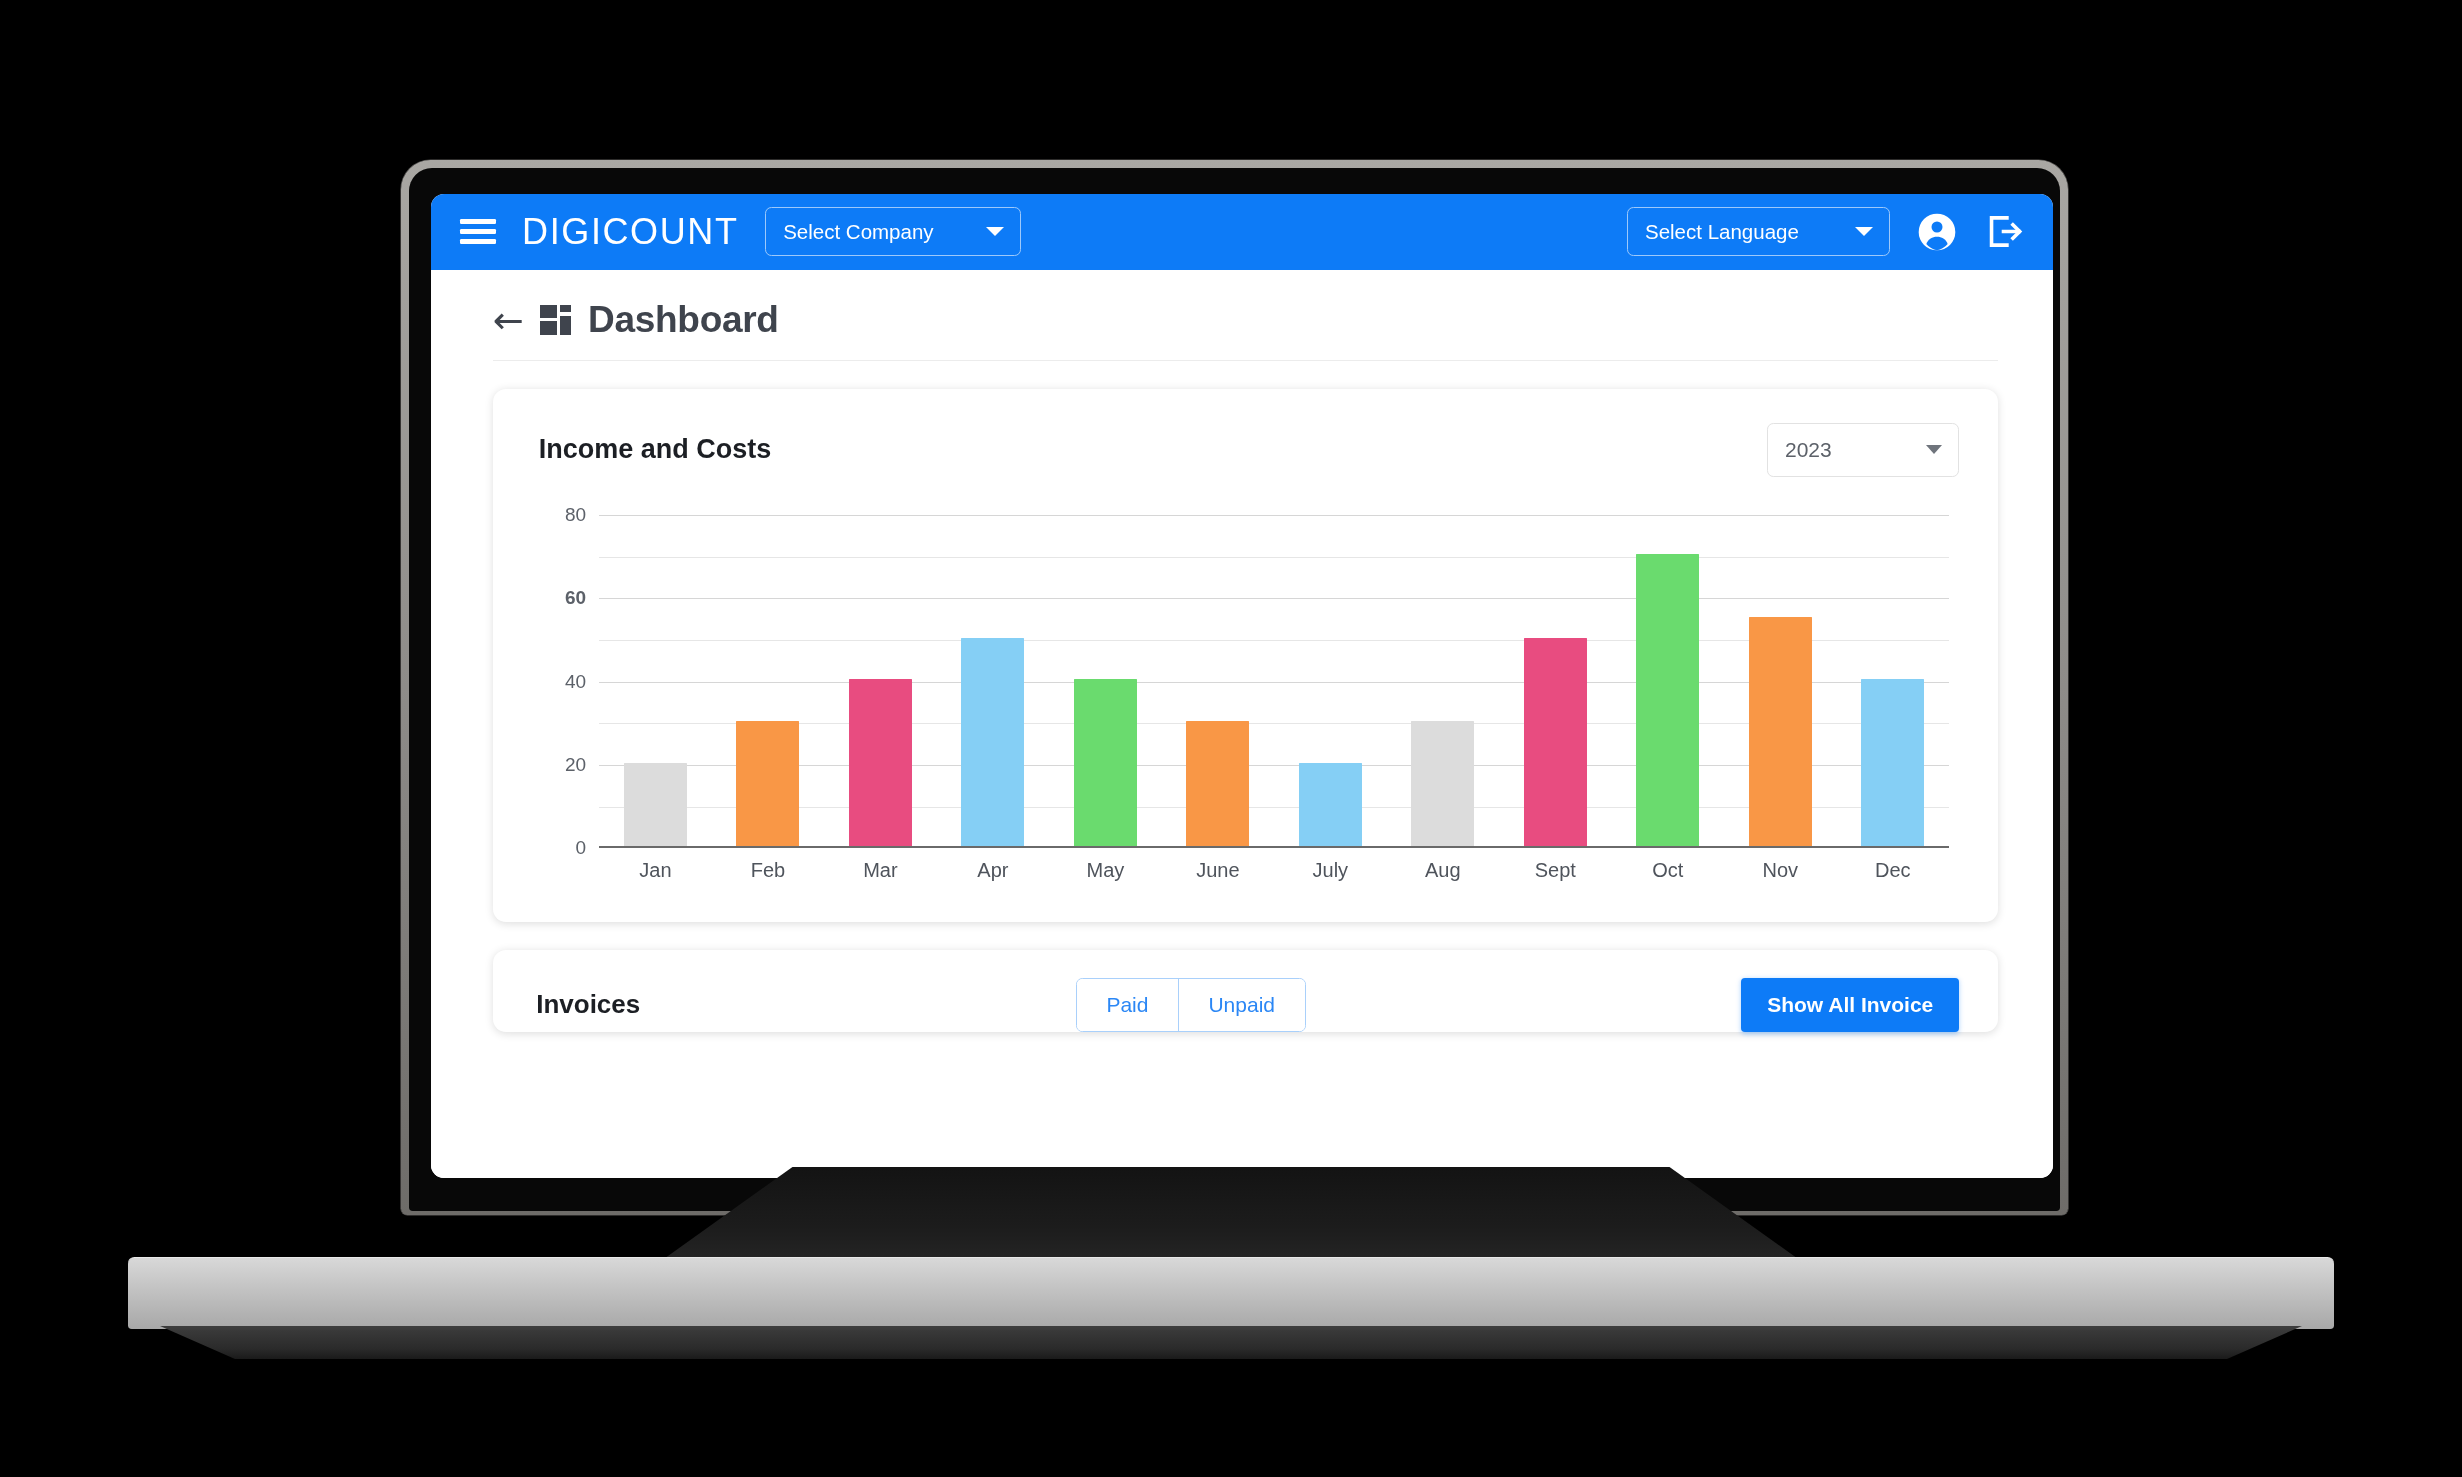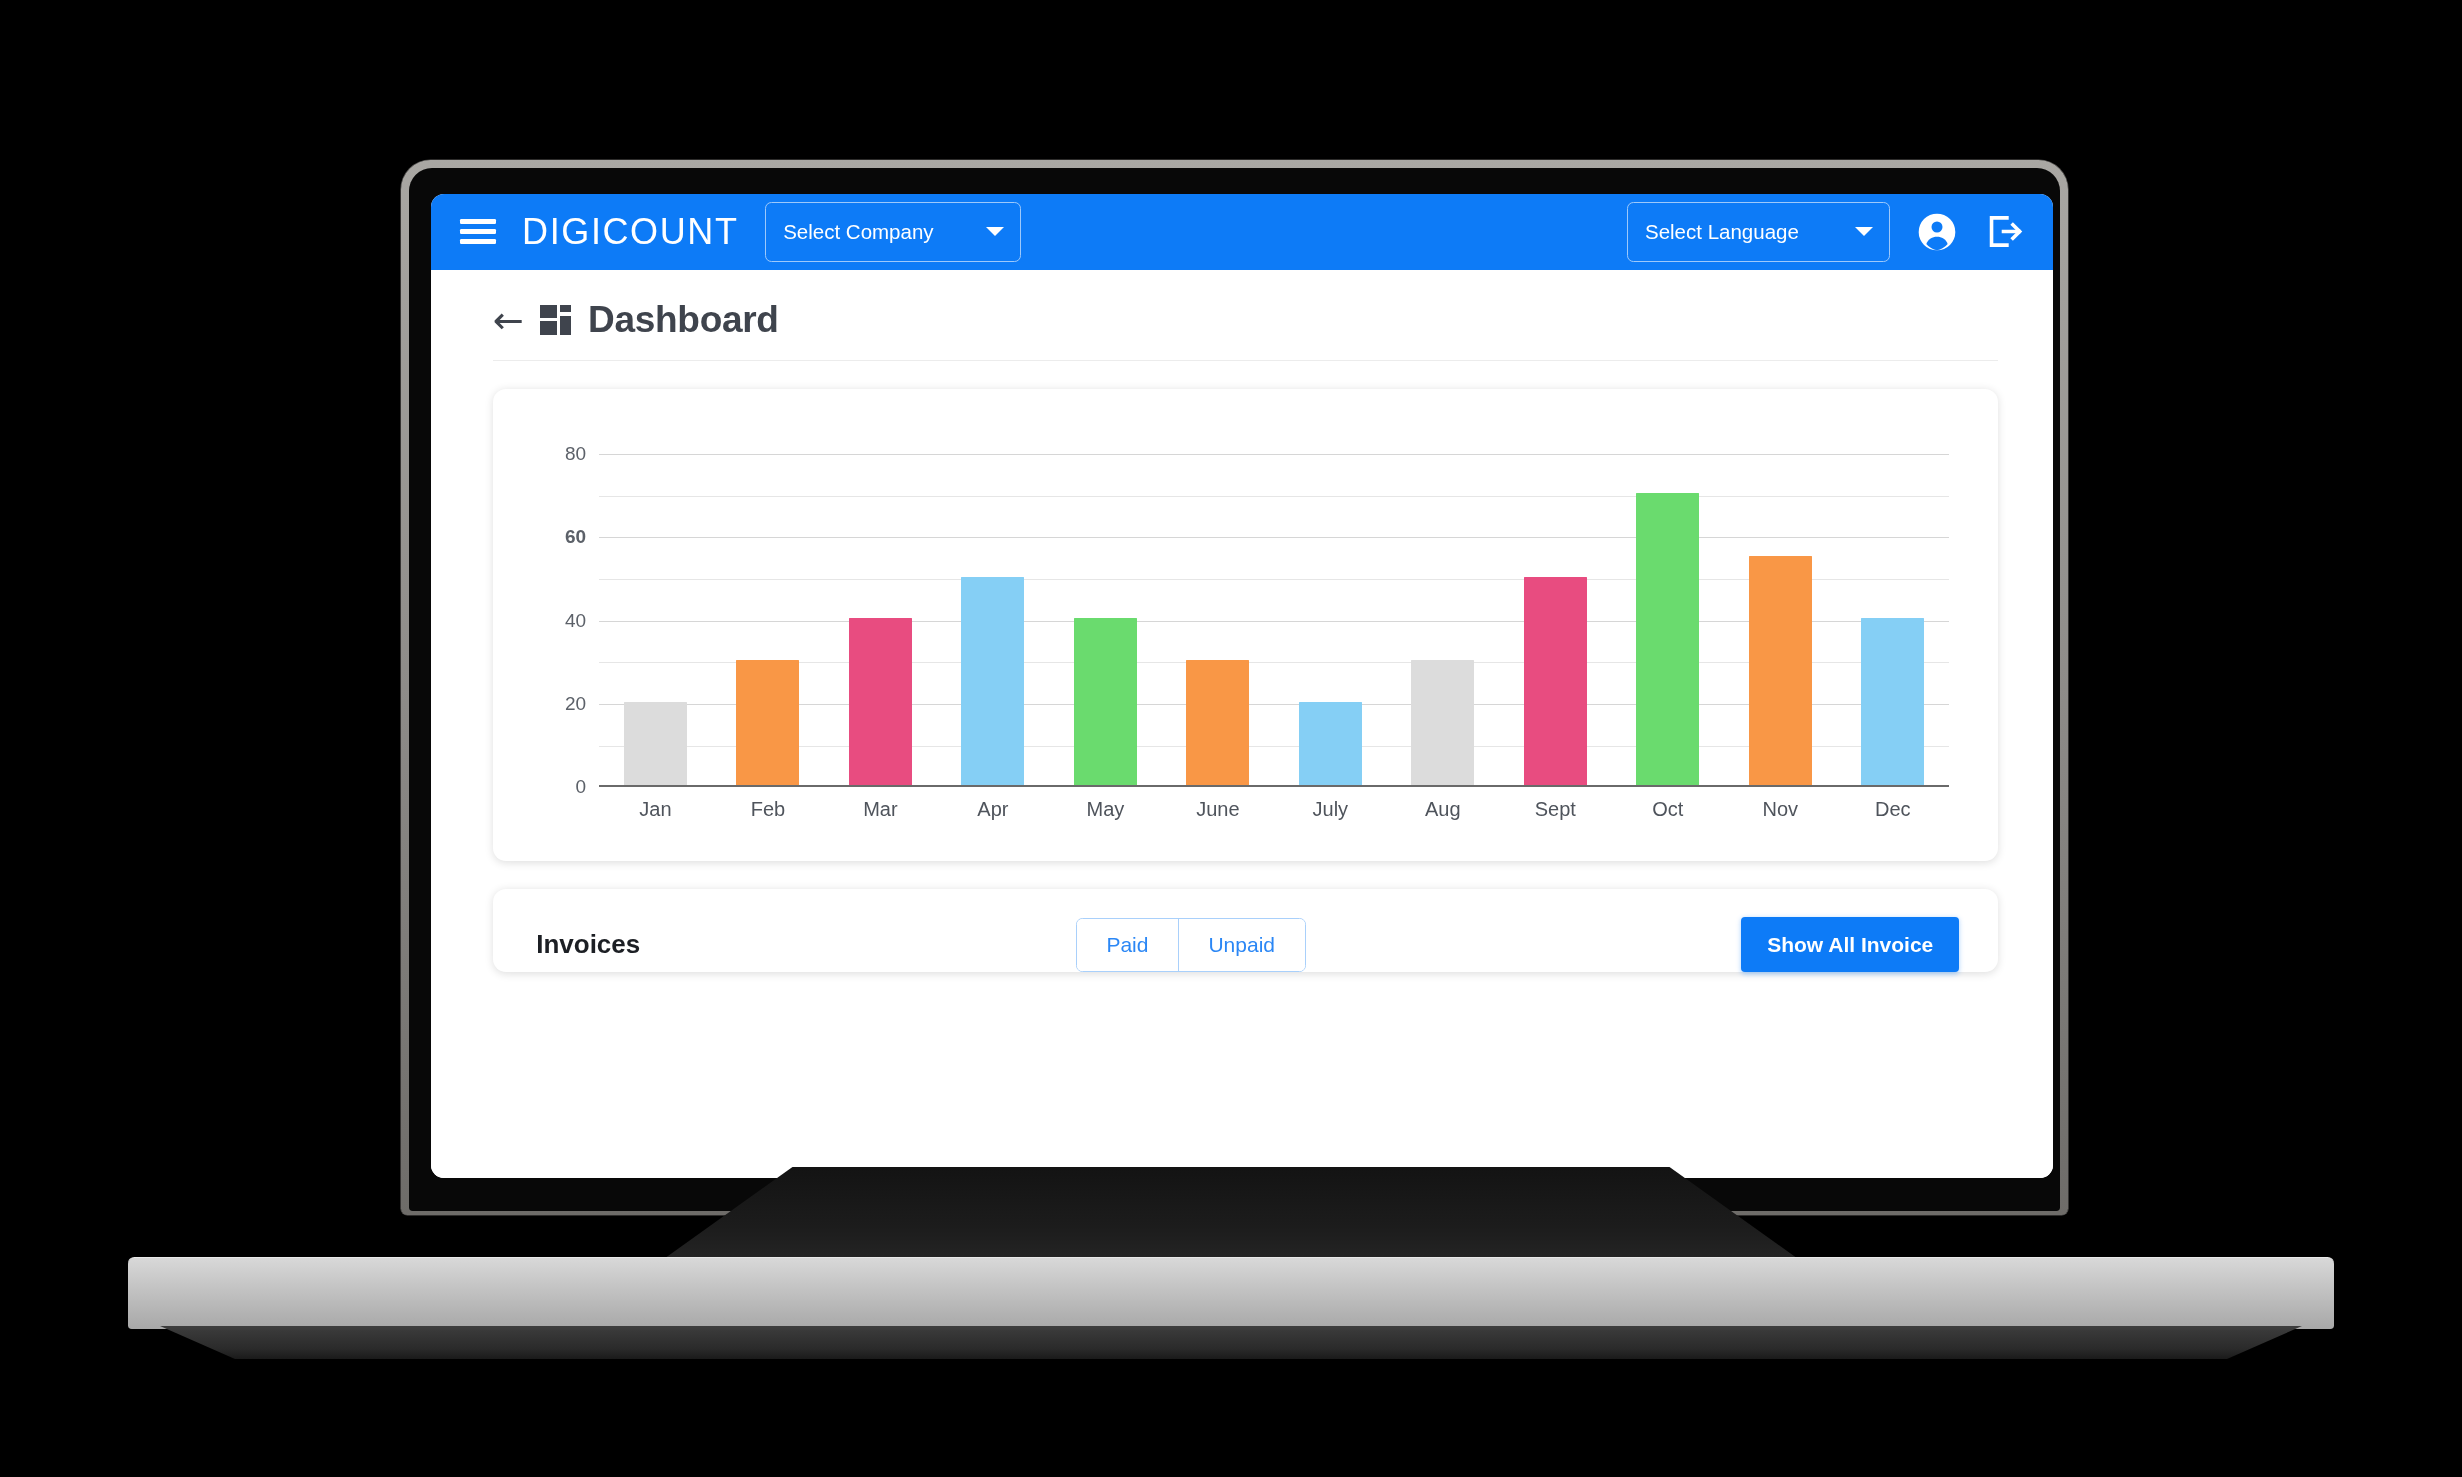--- a/index.html
+++ b/index.html
@@ -121,21 +121,21 @@
     color: #ffffff;
     font-size: 36px;
     letter-spacing: 1.6px;
     font-weight: 400;
     margin-left: 24.4px;
     white-space: nowrap;
   }
 
   .hdr-select {
     margin-left: 27px;
-    height: 60px;
+    height: 49px;
     min-width: 256px;
     border: 1.3px solid #9dc9fb;
     border-radius: 6.4px;
     display: flex;
     align-items: center;
     justify-content: space-between;
     padding: 0 16.7px;
     color: #ffffff;
     font-size: 20.5px;
     cursor: pointer;
@@ -459,20 +459,27 @@
               <i></i>
               <i></i>
               <i></i>
               <i></i>
             </span>
             <span id="page-title">Dashboard</span>
           </div>
 
           <div class="card" id="chart-card">
 
+            <div id="chart-card-head">
+              <div id="chart-title">Income and Costs</div>
+              <div id="year-select">
+                <span>2023</span>
+                <span class="caret"></span>
+              </div>
+            </div>
 
             <div id="chart-wrap">
               <div id="y-labels">
                   <span style="top: 333px;">0</span>
                   <span style="top: 250px;">20</span>
                   <span style="top: 167px;">40</span>
                   <span style="top: 83px; font-weight: bold;">60</span>
                   <span style="top: 0px;">80</span>
                 </div>
               <div id="plot">

